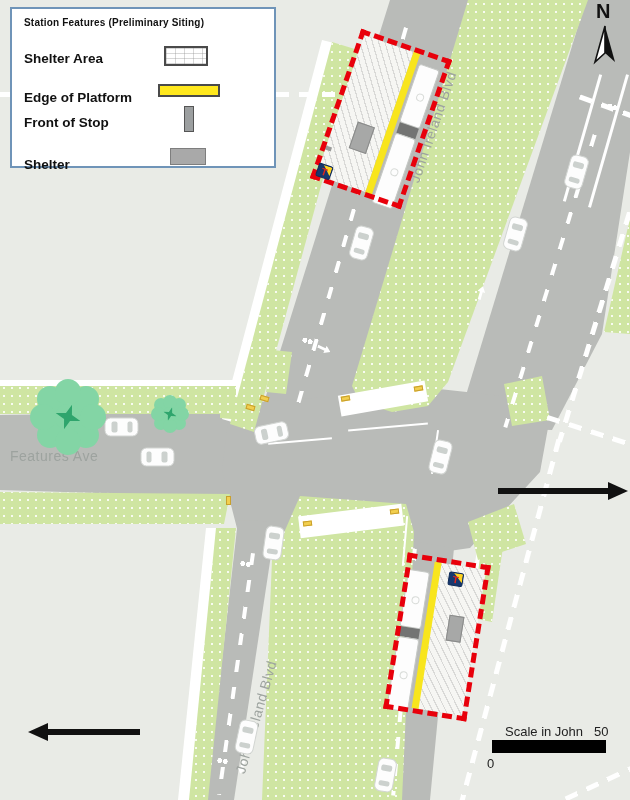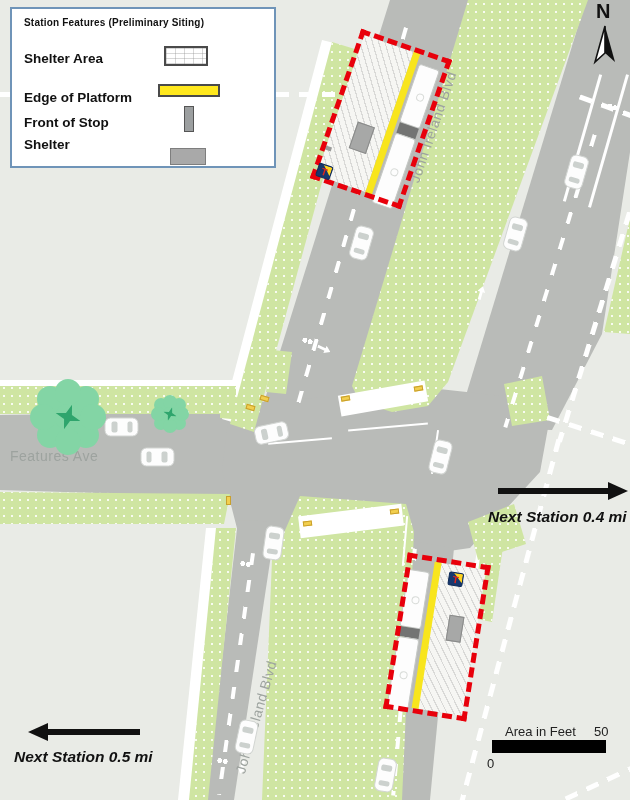--- a/index.html
+++ b/index.html
@@ -234,36 +234,34 @@
   </div>
 
   <div class="legend">
     <div class="ltitle">Station Features (Preliminary Siting)</div>
     <div class="litem" style="top:42px;">Shelter Area</div>
     <div class="sw-platform"></div>
     <div class="litem" style="top:81px;">Edge of Platform</div>
     <div class="sw-edge"></div>
     <div class="litem" style="top:106px;">Front of Stop</div>
     <div class="sw-front"></div>
-    <div class="litem" style="top:128px;">Shelter</div>
+    <div class="litem" style="top:148px;">Shelter</div>
     <div class="sw-shelter"></div>
   </div>
 
   <div class="north-n">N</div>
   <svg class="abs" style="left:592px;top:24px;" width="26" height="42" viewBox="0 0 26 42">
     <path d="M13 2 L3 38 L13 29 Z" fill="#ffffff" stroke="#111" stroke-width="1.6"></path>
     <path d="M13 2 L23 38 L13 29 Z" fill="#111"></path>
   </svg>
 
   <div class="ns-line" style="left:498px;top:488px;width:110px;"></div>
   <div class="ns-head" style="left:608px;top:482px;border-left:20px solid #111;"></div>
-  <div class="nstext" style="left:488px;top:508px;">Next Station 0.4 mi</div>
 
   <div class="ns-head" style="left:28px;top:723px;border-right:20px solid #111;"></div>
   <div class="ns-line" style="left:48px;top:729px;width:92px;"></div>
-  <div class="nstext" style="left:14px;top:748px;">Next Station 0.5 mi</div>
-
-  <div class="scaletitle">Area in Feet</div>
+
+  <div class="scaletitle">Scale in John</div>
   <div class="scalebar"></div>
   <div class="scalenum" style="left:487px;top:756px;">0</div>
   <div class="scalenum" style="left:594px;top:724px;">50</div>
 
 </div>
 
 </body></html>

